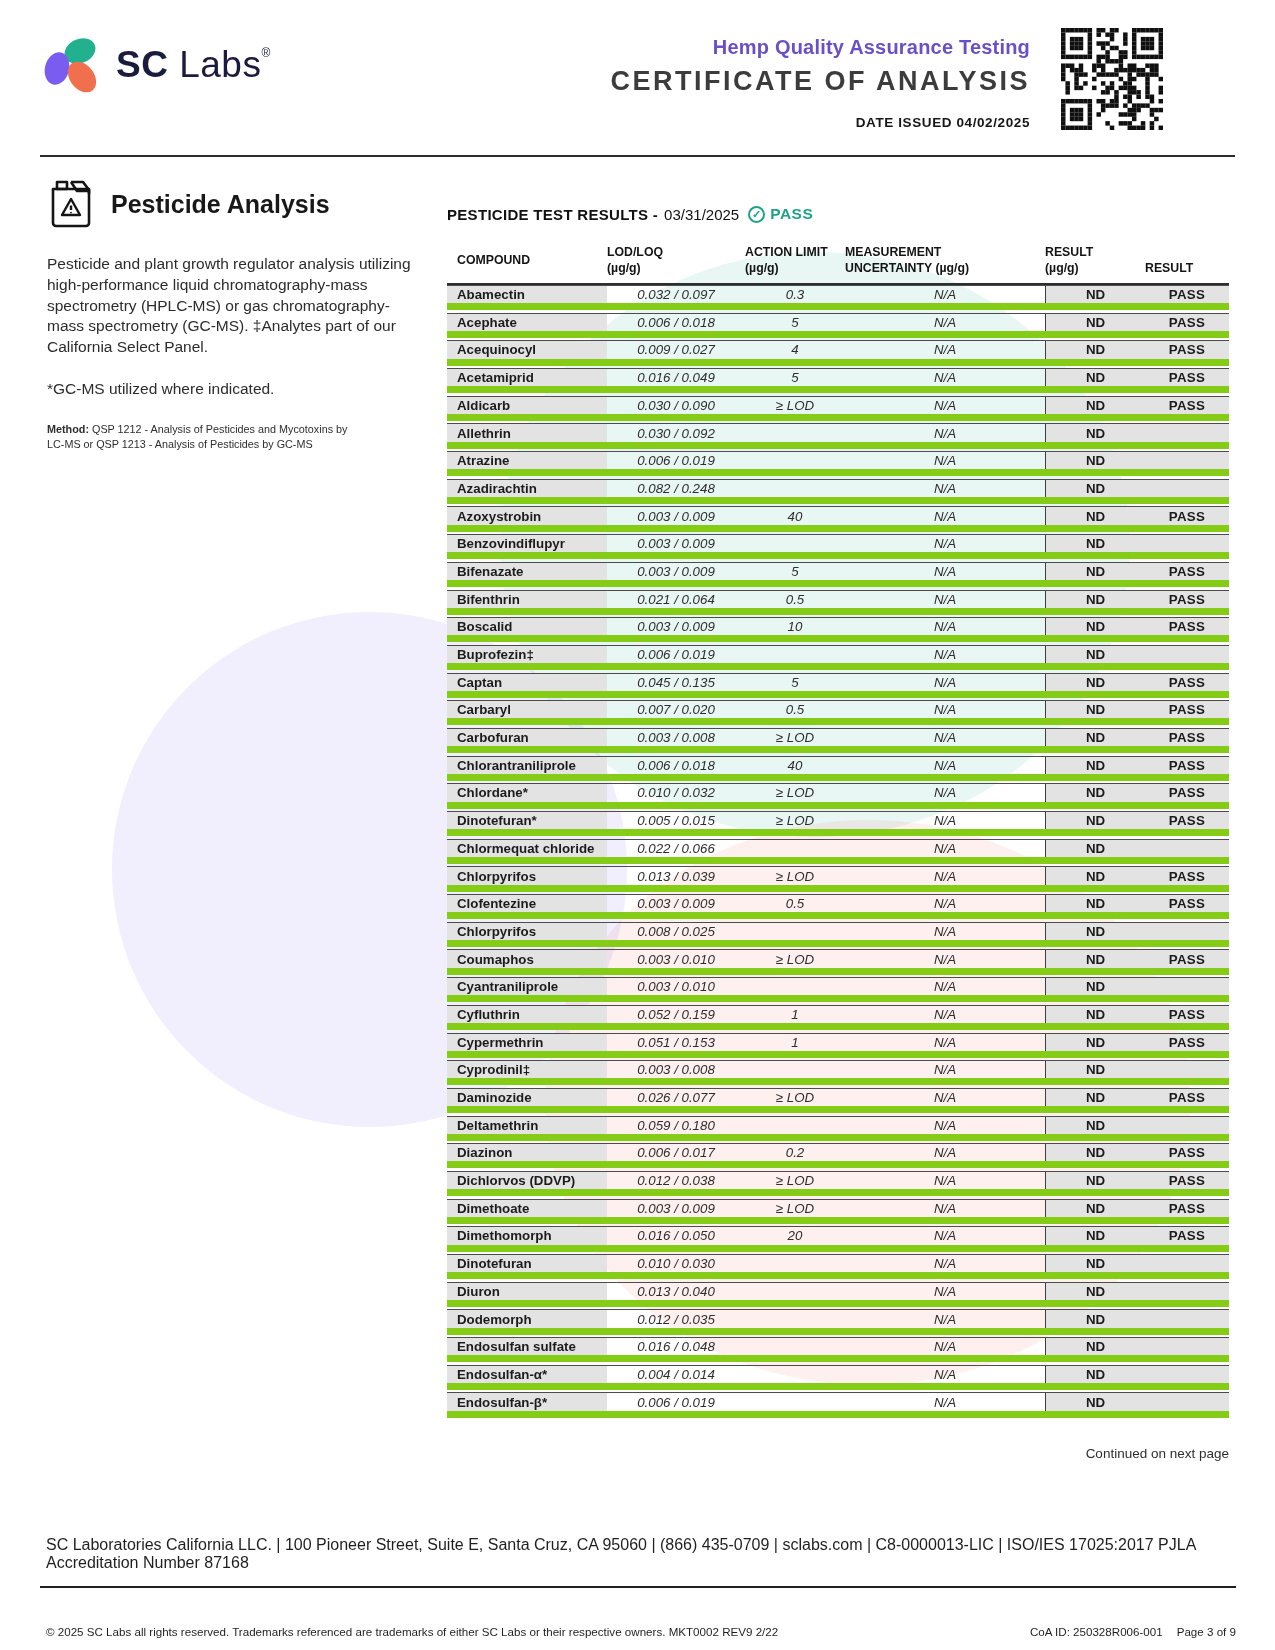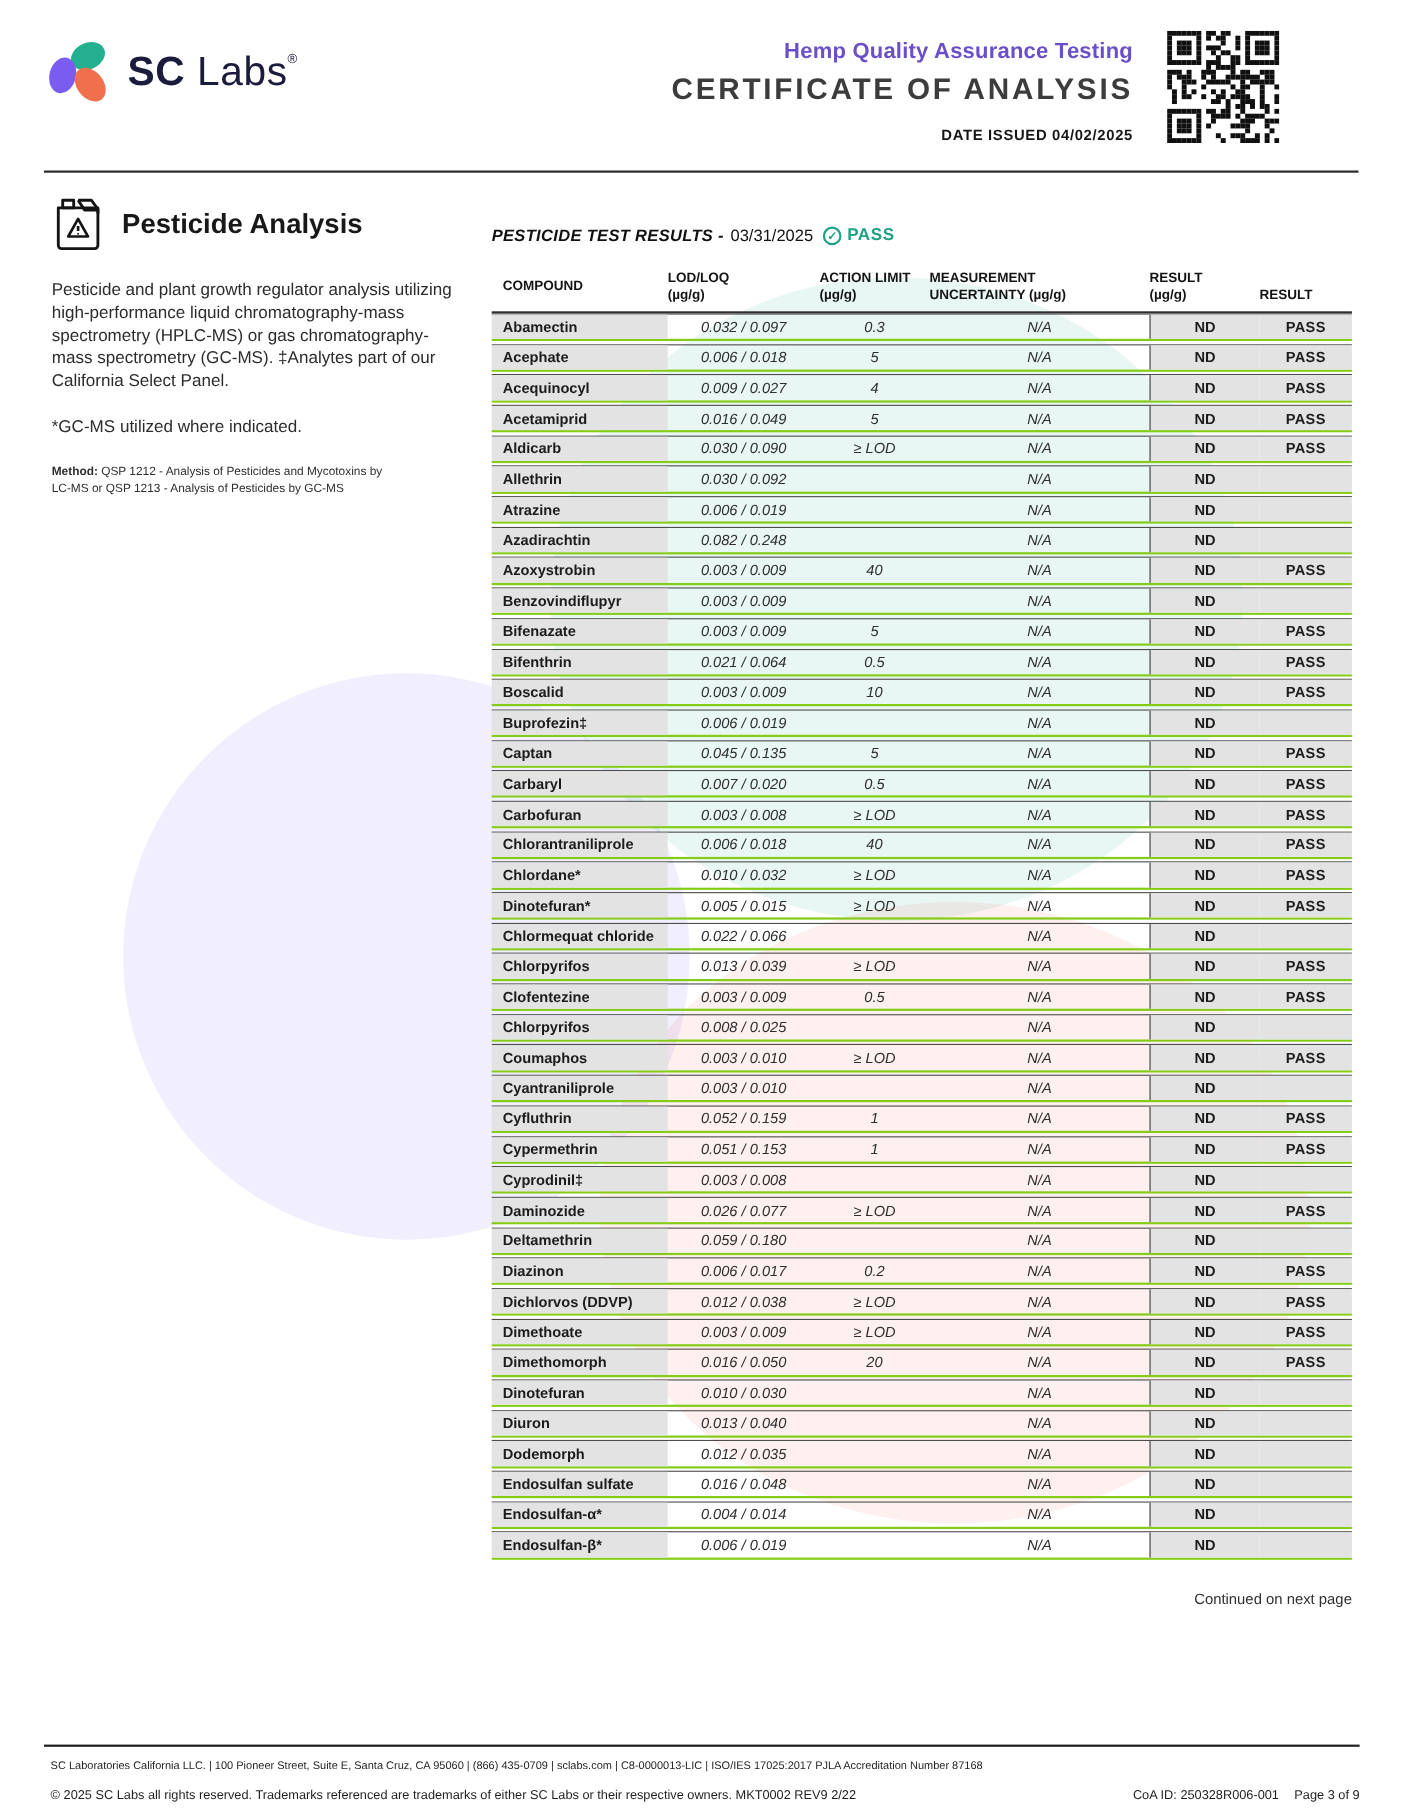--- a/index.html
+++ b/index.html
@@ -42,50 +42,50 @@
   .pest-icon { width:48px; height:50px; flex:0 0 auto; }
   .panel-title { font-size:25px; font-weight:700; color:#181818; }
   .panel-desc { margin-top:25px; font-size:15.5px; line-height:1.34; color:#2c2c2c; }
   .panel-note { margin-top:22px; font-size:15.5px; color:#2c2c2c; }
   .panel-method { margin-top:24px; font-size:10.8px; line-height:1.45; color:#2e2e2e; width:310px; }
   .panel-method b { font-weight:700; }
 
   
   .results { left:447px; top:205px; width:782px; }
   .results-title { font-size:15px; color:#111; display:flex; align-items:center; }
-  .results-title .t1 { font-weight:700; letter-spacing:0.3px;font-style:italic; }
+  .results-title .t1 { font-weight:700; letter-spacing:0.3px; }
   .results-title .t2 { font-weight:400; margin-left:6px; }
   .badge { display:flex; align-items:center; margin-left:9px; }
   .check-circle { width:17px; height:17px; border-radius:50%; border:2px solid #1fa287;
                   display:flex; align-items:center; justify-content:center;
                   color:#1fa287; font-size:11px; font-weight:700; }
   .pass-word { color:#1fa287; font-weight:700; font-size:15.5px; margin-left:5px; letter-spacing:0.5px; }
 
   .grid-cols { display:grid; grid-template-columns:160px 138px 100px 200px 100px 84px; }
   .thead { margin-top:22px; border-bottom:2.5px solid #2e2e2e; padding-bottom:6px; }
   .th { font-size:12.3px; font-weight:700; color:#141414; 
         display:flex; flex-direction:column; justify-content:flex-end; line-height:1.3; }
   .th.first { text-align:left; padding-left:10px; justify-content:center; }
 
   .trow { height:25.2px; margin-bottom:2.5px;
-          border-top:1px solid #4c4c4c; border-bottom:2px solid #84cc16; }
+          border-top:1px solid #4c4c4c; border-bottom:7px solid #84cc16; }
   .td { display:flex; align-items:center; justify-content:center;
         font-size:13.3px; color:#1c1c1c; }
   .td.compound { background:#e3e3e3; justify-content:flex-start; padding-left:10px;
                  font-weight:700; font-size:13.3px; }
   .td.val { font-style:italic; color:#2e2e2e; }
   .td.nd { background:#e3e3e3; border-left:1px solid #3e3e3e; font-weight:700; }
   .td.status { background:#e3e3e3; font-weight:700; letter-spacing:0.3px; }
 
   .continued { left:447px; top:1446px; width:782px; text-align:right;
                font-size:13.5px; color:#2e2e2e; }
 
   
   .foot-rule { left:40px; top:1586px; width:1196px; height:2px; background:#1f1f1f; }
-  .foot-line1 { left:46px; top:1600px; width:1190px; font-size:10px; color:#1f1f1f; }
+  .foot-line1 { left:46px; top:1536px; width:1190px; font-size:16px; color:#1f1f1f; }
   .foot-line2 { left:46px; top:1625px; width:1190px; font-size:11.6px; color:#1f1f1f;
                 display:flex; justify-content:space-between; }
   .foot-line2 .right { display:flex; gap:14px; }
 </style>
 </head>
 <body>
 
 <div class="page">
 
   <div class="blob blob-teal"></div>

